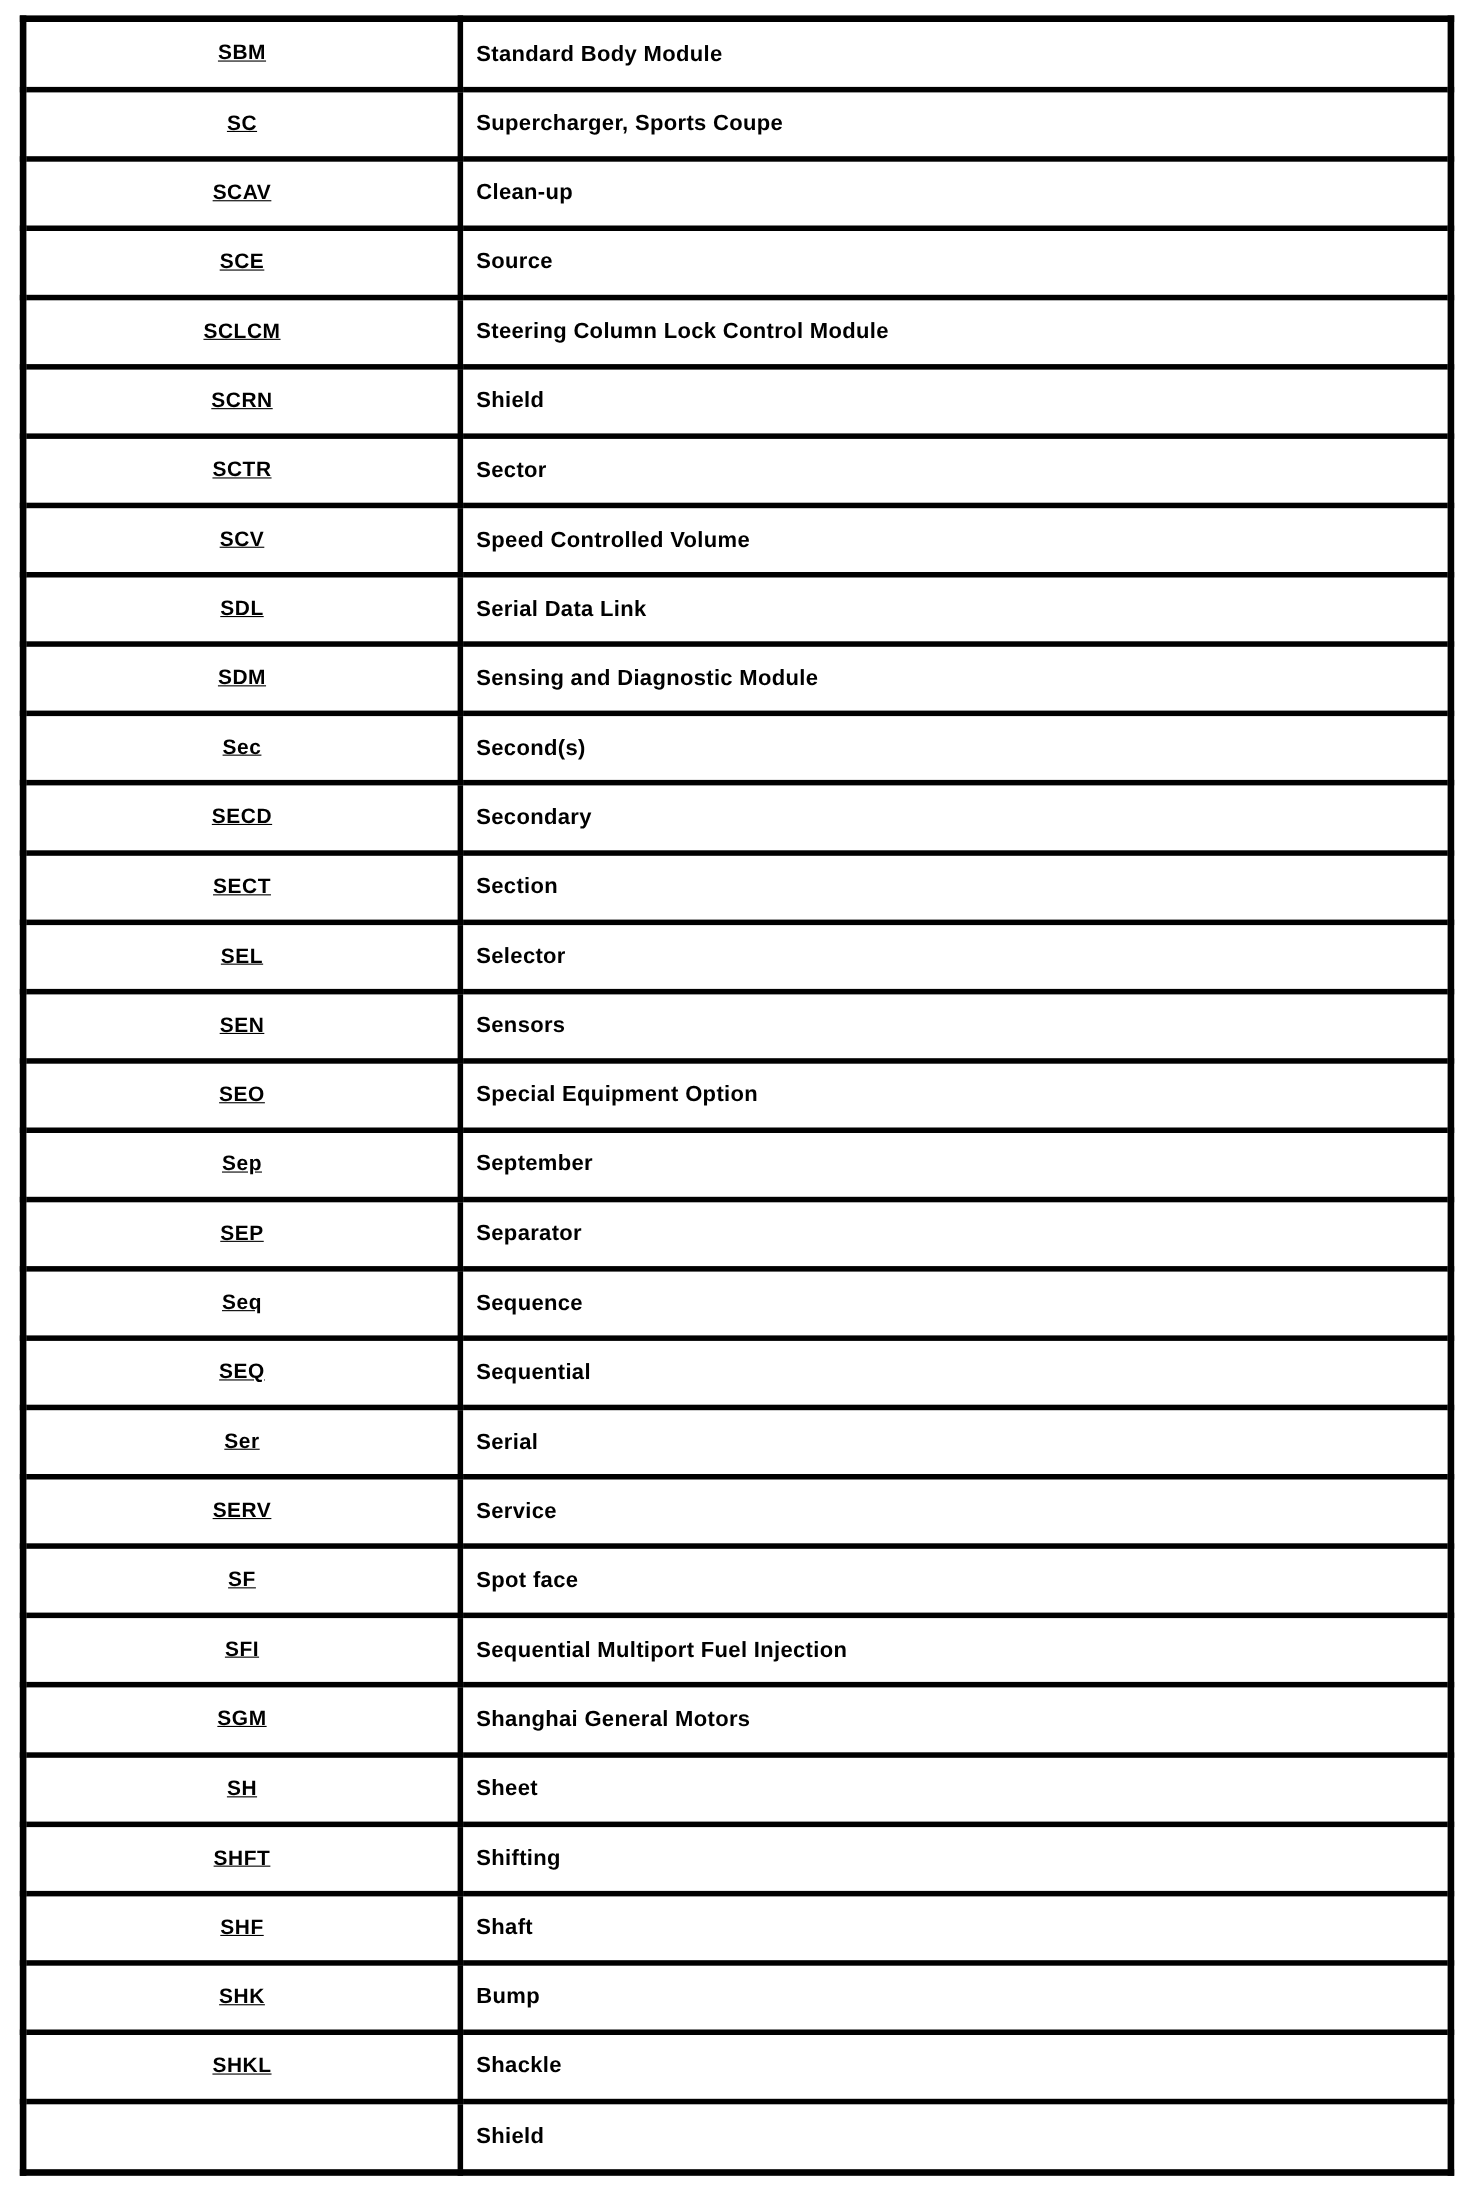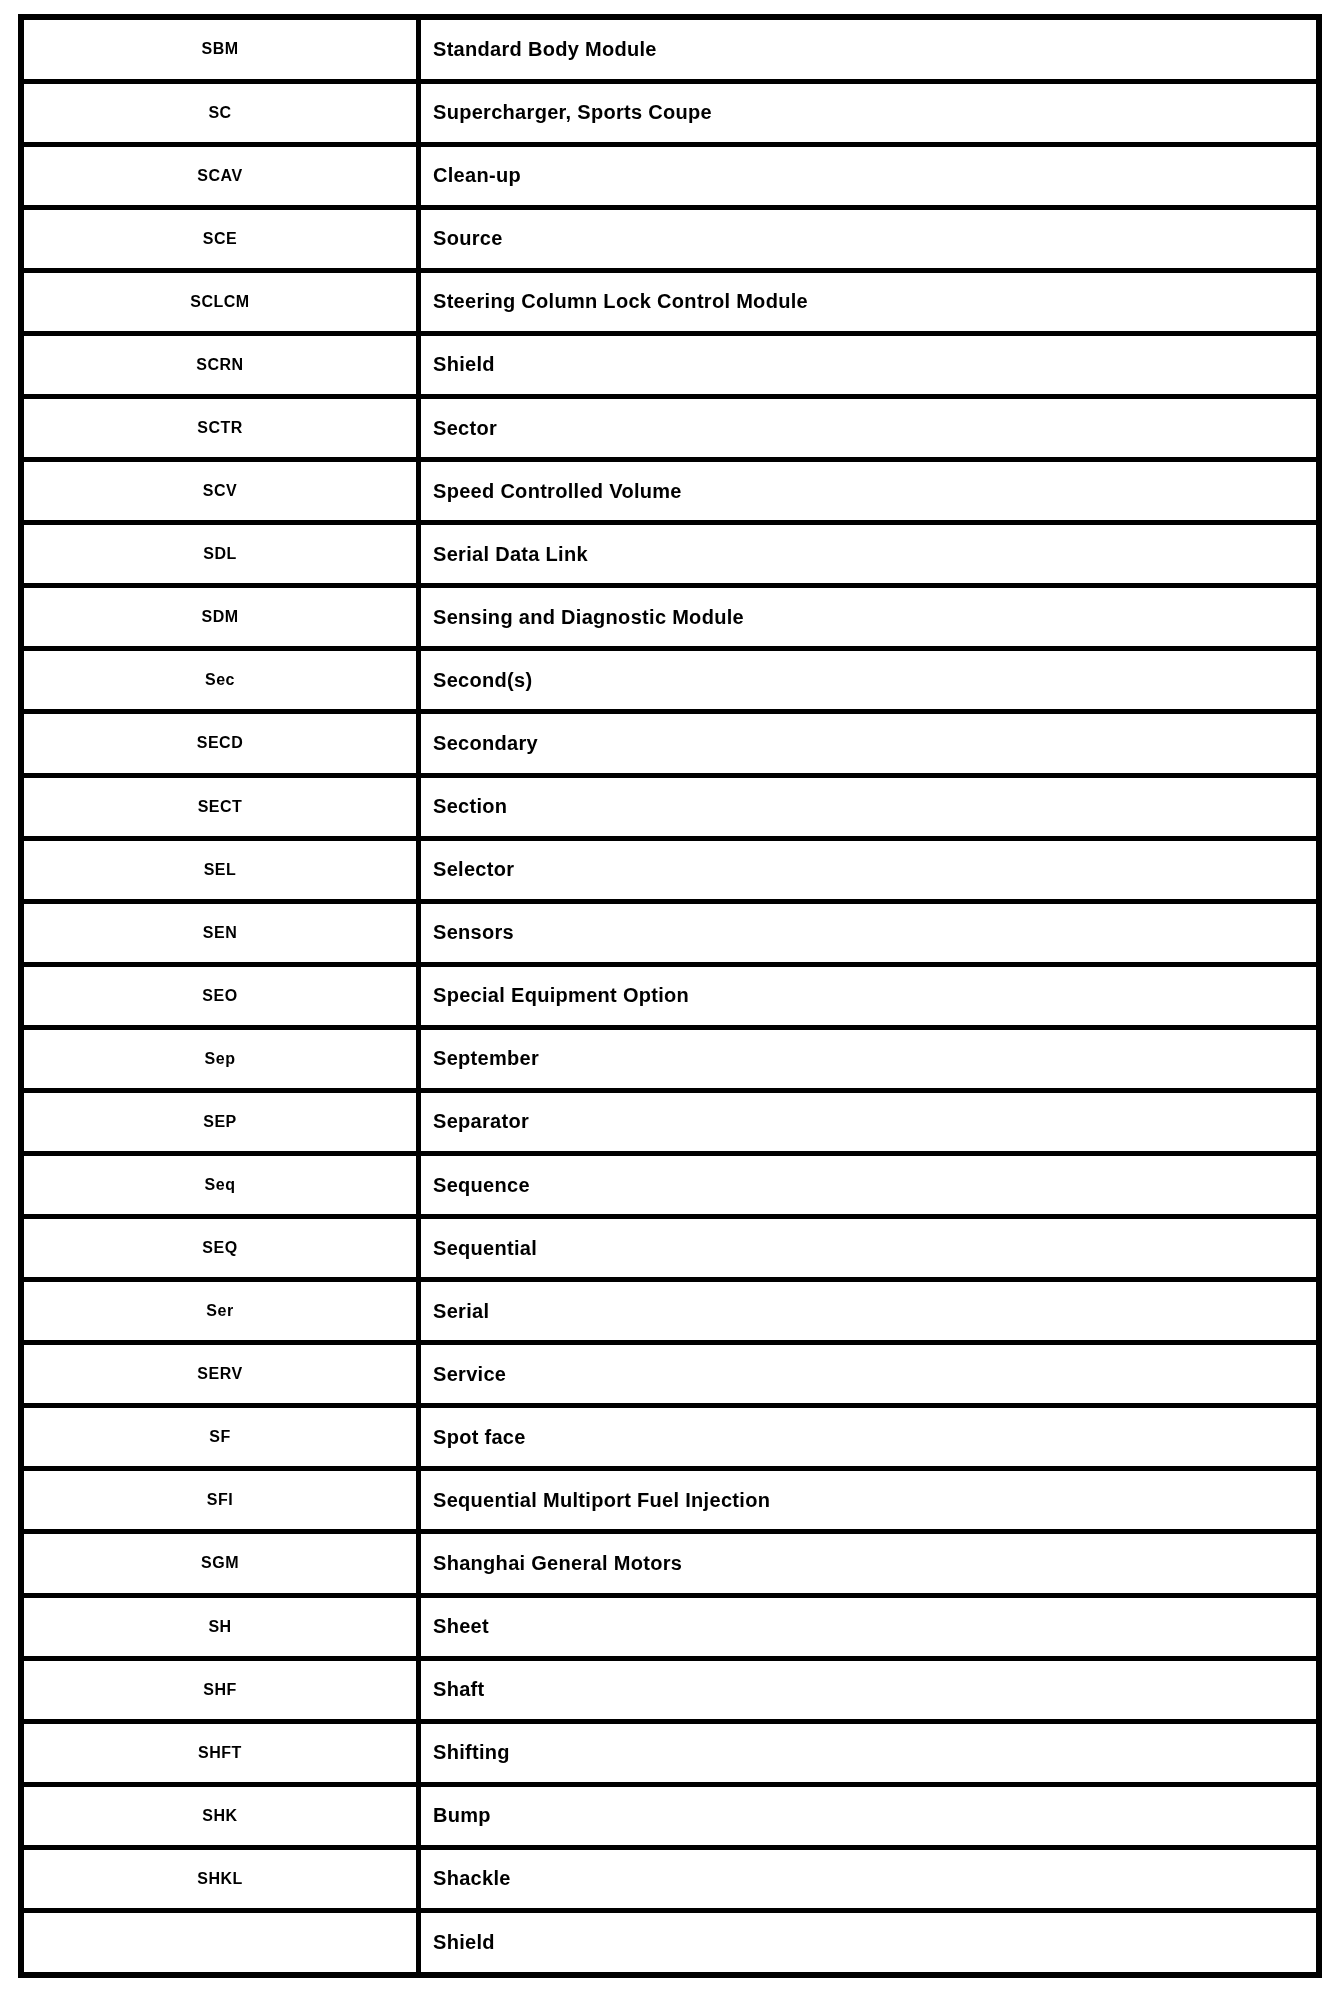--- a/index.html
+++ b/index.html
@@ -32,23 +32,24 @@
   }
   table.glossary {
     border-width: 6px;
   }
   td.abbr {
     width: 390px;
     text-align: center;
     vertical-align: middle;
     border-right-width: 4px;
     font-weight: bold;
-    font-size: 16px;
+    font-size: 19px;
     color: #000000;
     letter-spacing: 0.5px;
+    text-decoration: underline;
   }
   td.meaning {
     text-align: left;
     vertical-align: middle;
     padding-left: 12px;
     border-left-width: 4px;
     font-weight: bold;
     font-size: 20px;
     color: #000000;
     letter-spacing: 0.3px;
@@ -158,26 +159,26 @@
         </tr>
         <tr>
           <td class="abbr">SGM</td>
           <td class="meaning">Shanghai General Motors</td>
         </tr>
         <tr>
           <td class="abbr">SH</td>
           <td class="meaning">Sheet</td>
         </tr>
         <tr>
+          <td class="abbr">SHFT</td>
+          <td class="meaning">Shifting</td>
+        </tr>
+        <tr>
           <td class="abbr">SHF</td>
           <td class="meaning">Shaft</td>
-        </tr>
-        <tr>
-          <td class="abbr">SHFT</td>
-          <td class="meaning">Shifting</td>
         </tr>
         <tr>
           <td class="abbr">SHK</td>
           <td class="meaning">Bump</td>
         </tr>
         <tr>
           <td class="abbr">SHKL</td>
           <td class="meaning">Shackle</td>
         </tr>
         <tr>

